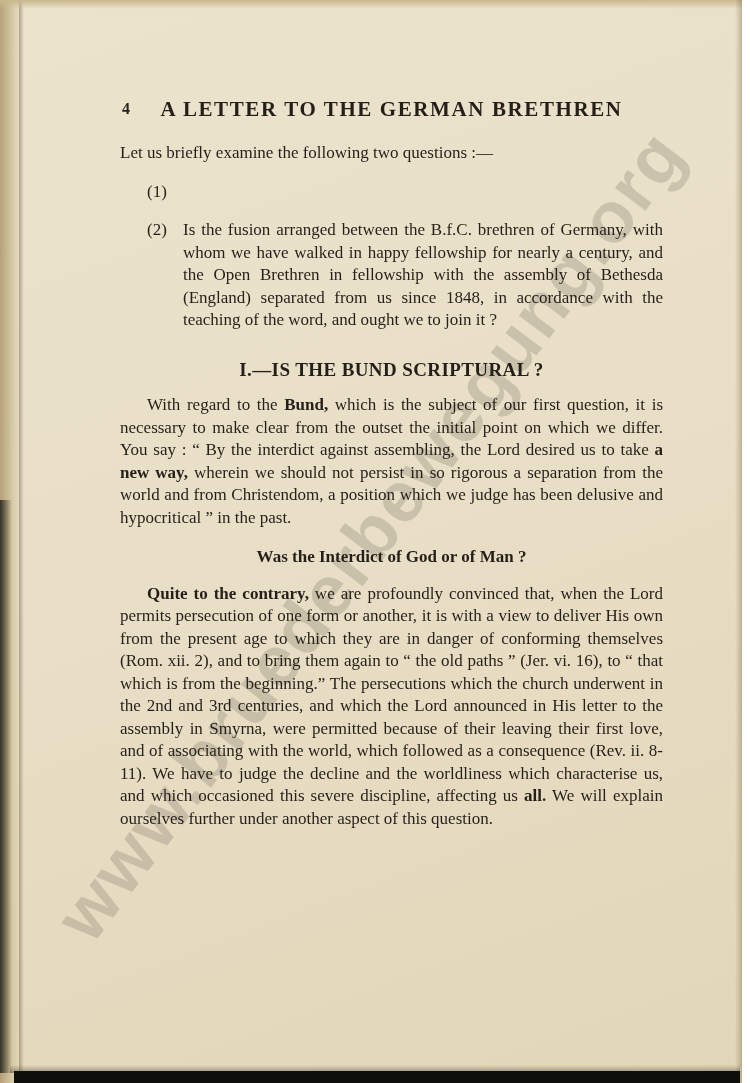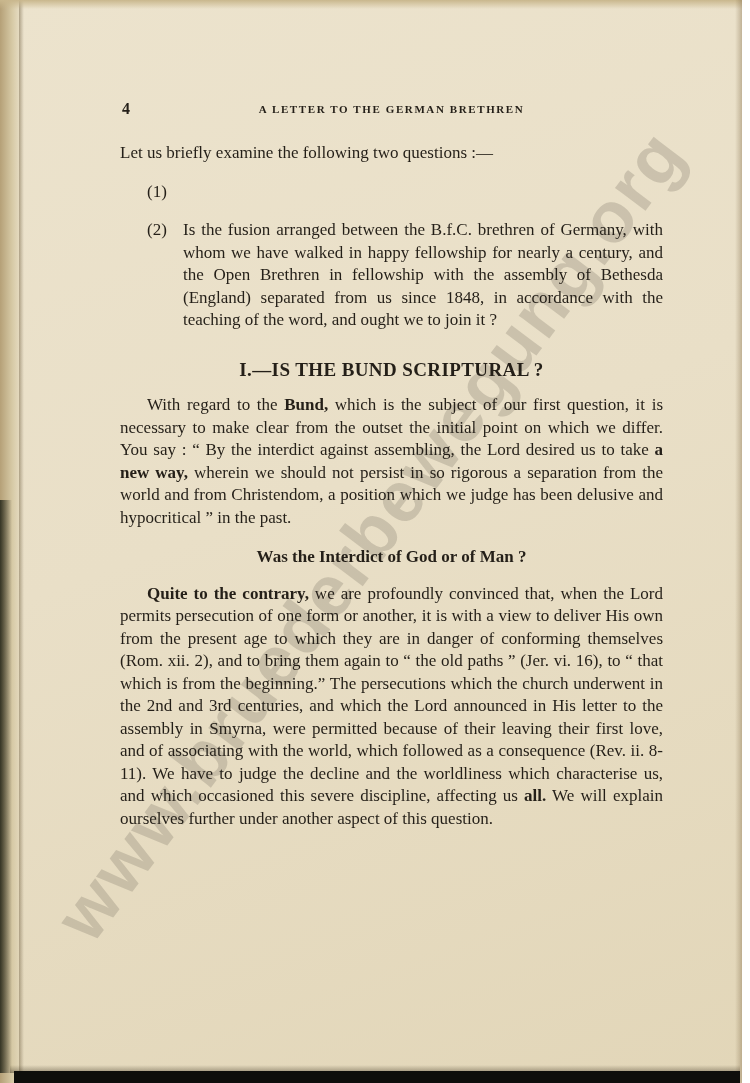--- a/index.html
+++ b/index.html
@@ -66,21 +66,21 @@
     font-size: 17px;
     line-height: 22.5px;
   }
   .header { position: relative; height: 20px; margin-bottom: 24px; }
   .page-num {
     position: absolute; left: 2px; top: 0;
     font-weight: bold; font-size: 16px;
   }
   .header-title {
     text-align: center;
-    font-weight: bold; font-size: 11px;
+    font-weight: bold; font-size: 21px;
     letter-spacing: 1.6px;
   }
   p { margin: 0; }
   .just { text-align: justify; }
   .indent { text-indent: 27px; }
   .b { font-weight: bold; }
 
   .intro { margin-bottom: 15px; margin-top: 16px; }
   .q { display: flex; margin-top: 16px; }
   .q-marker { flex: 0 0 36px; margin-left: 27px; }

